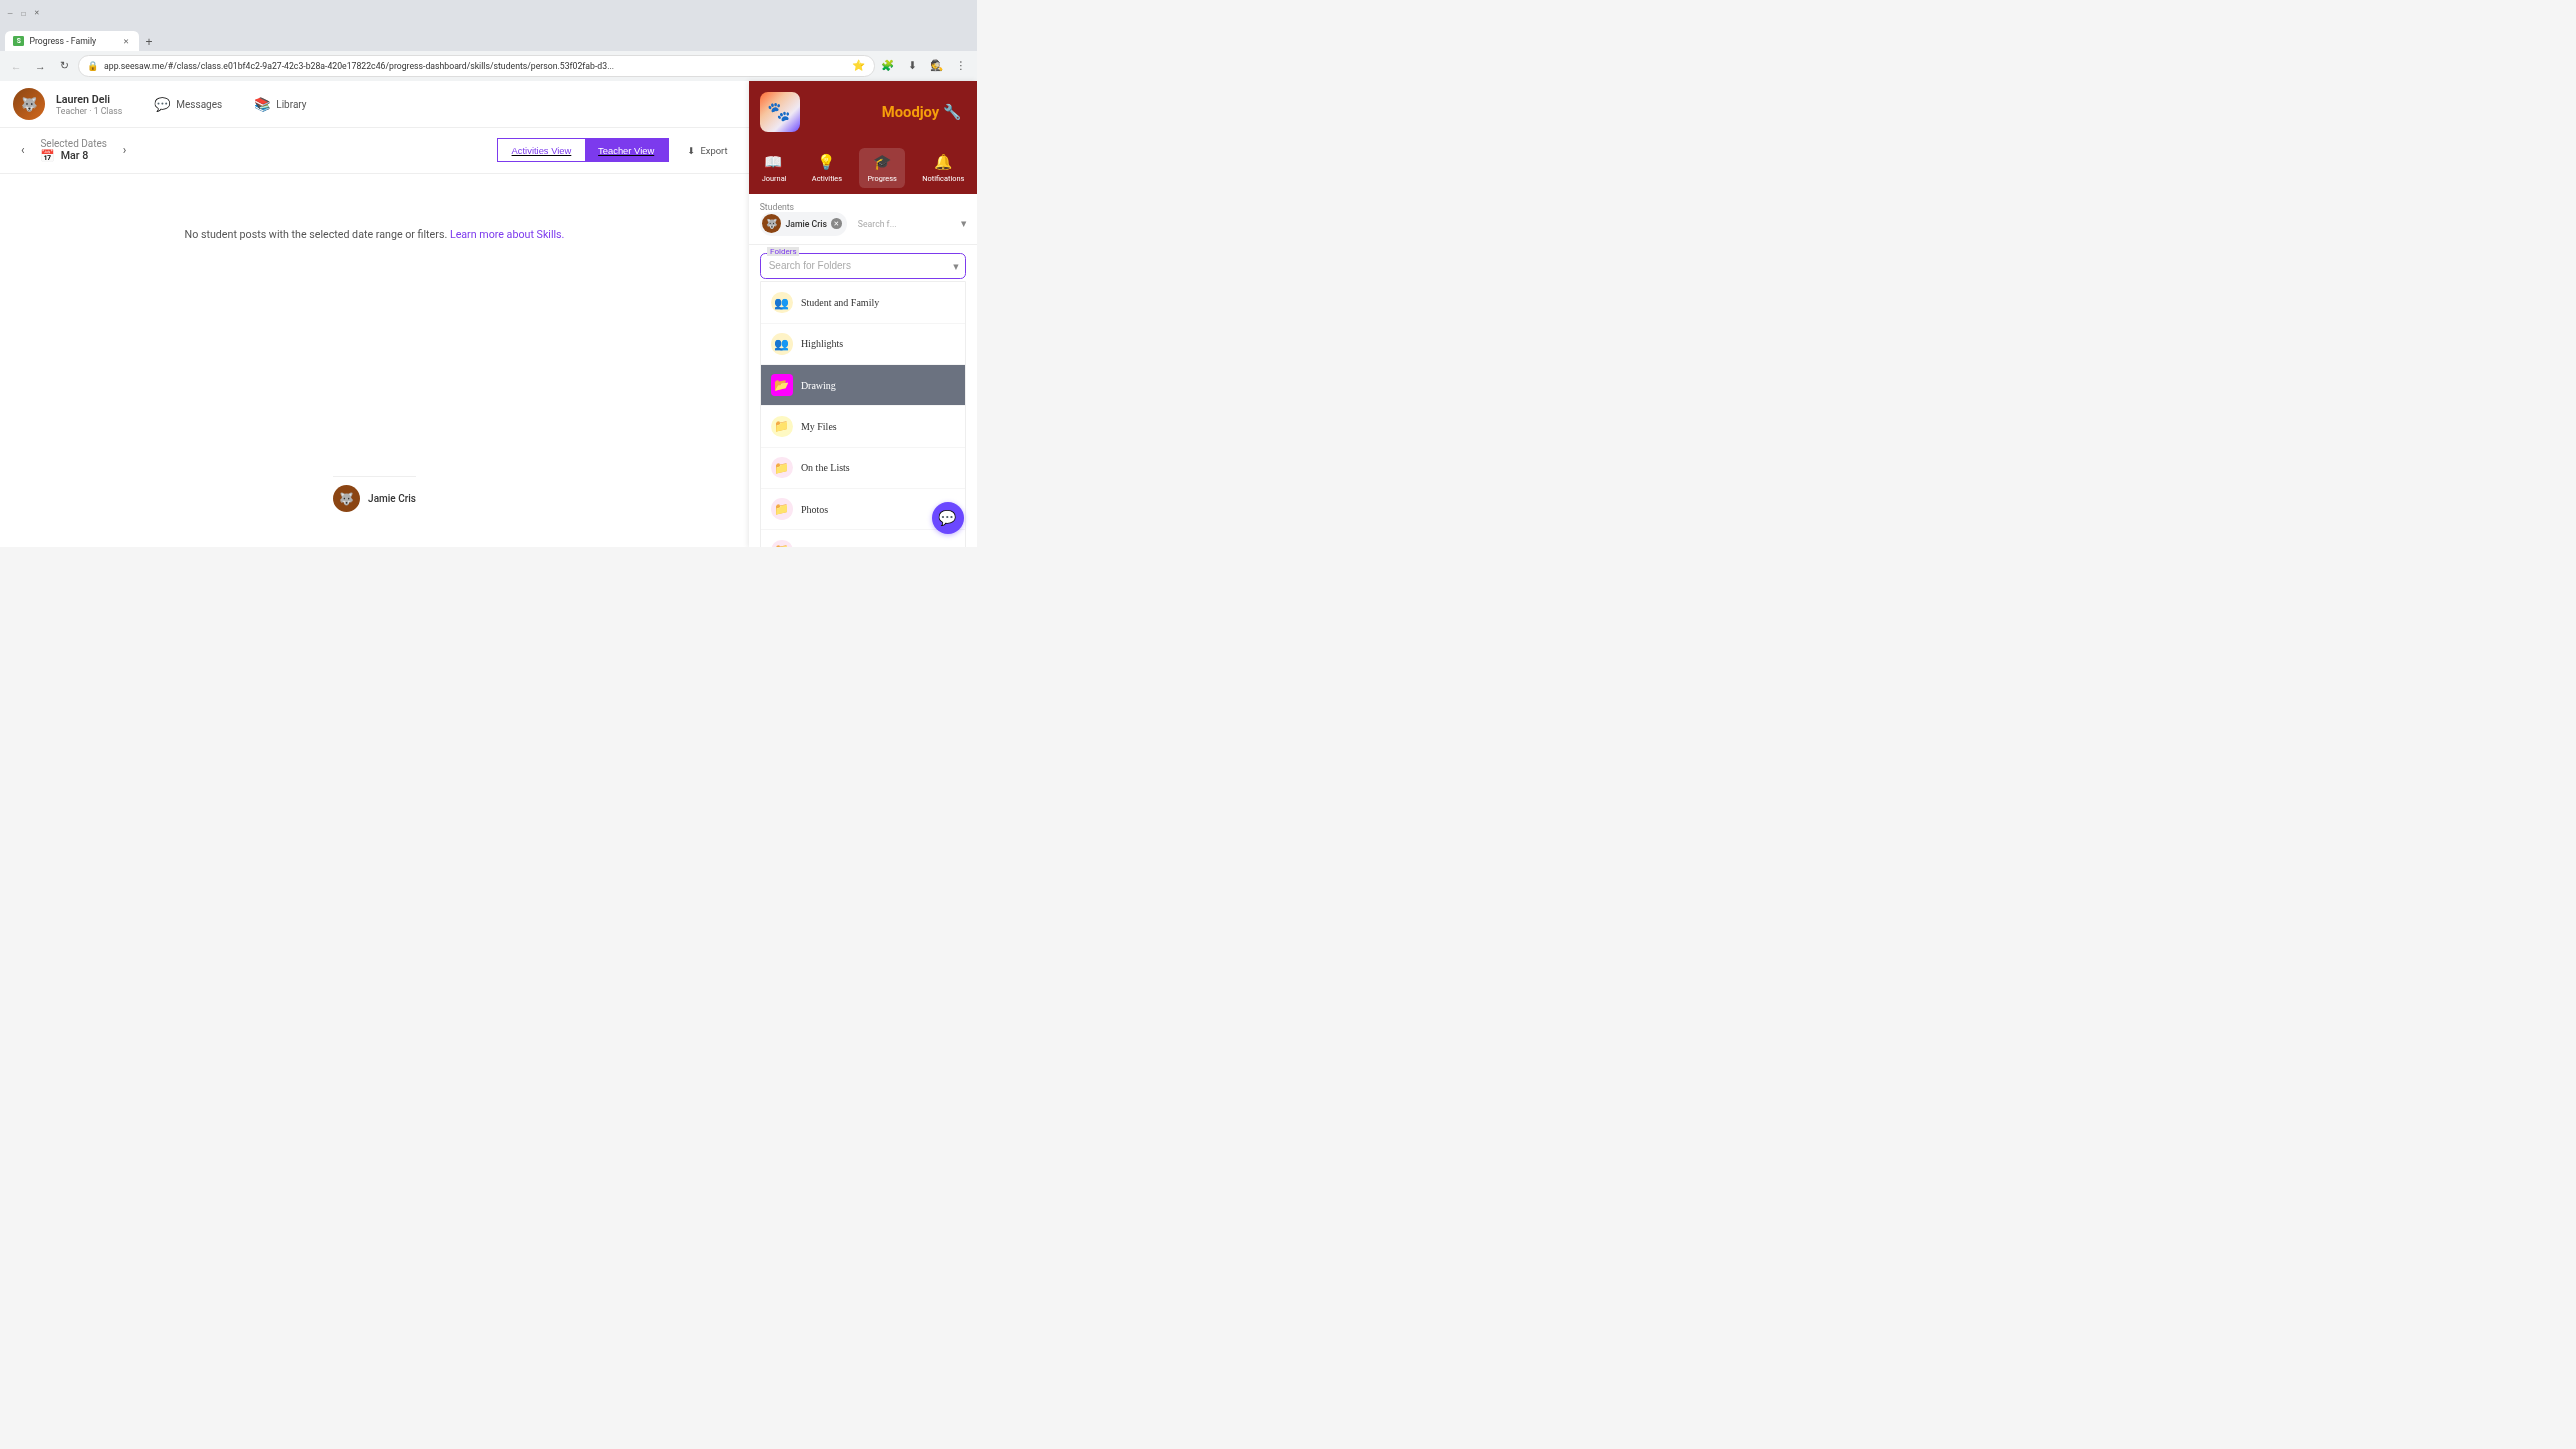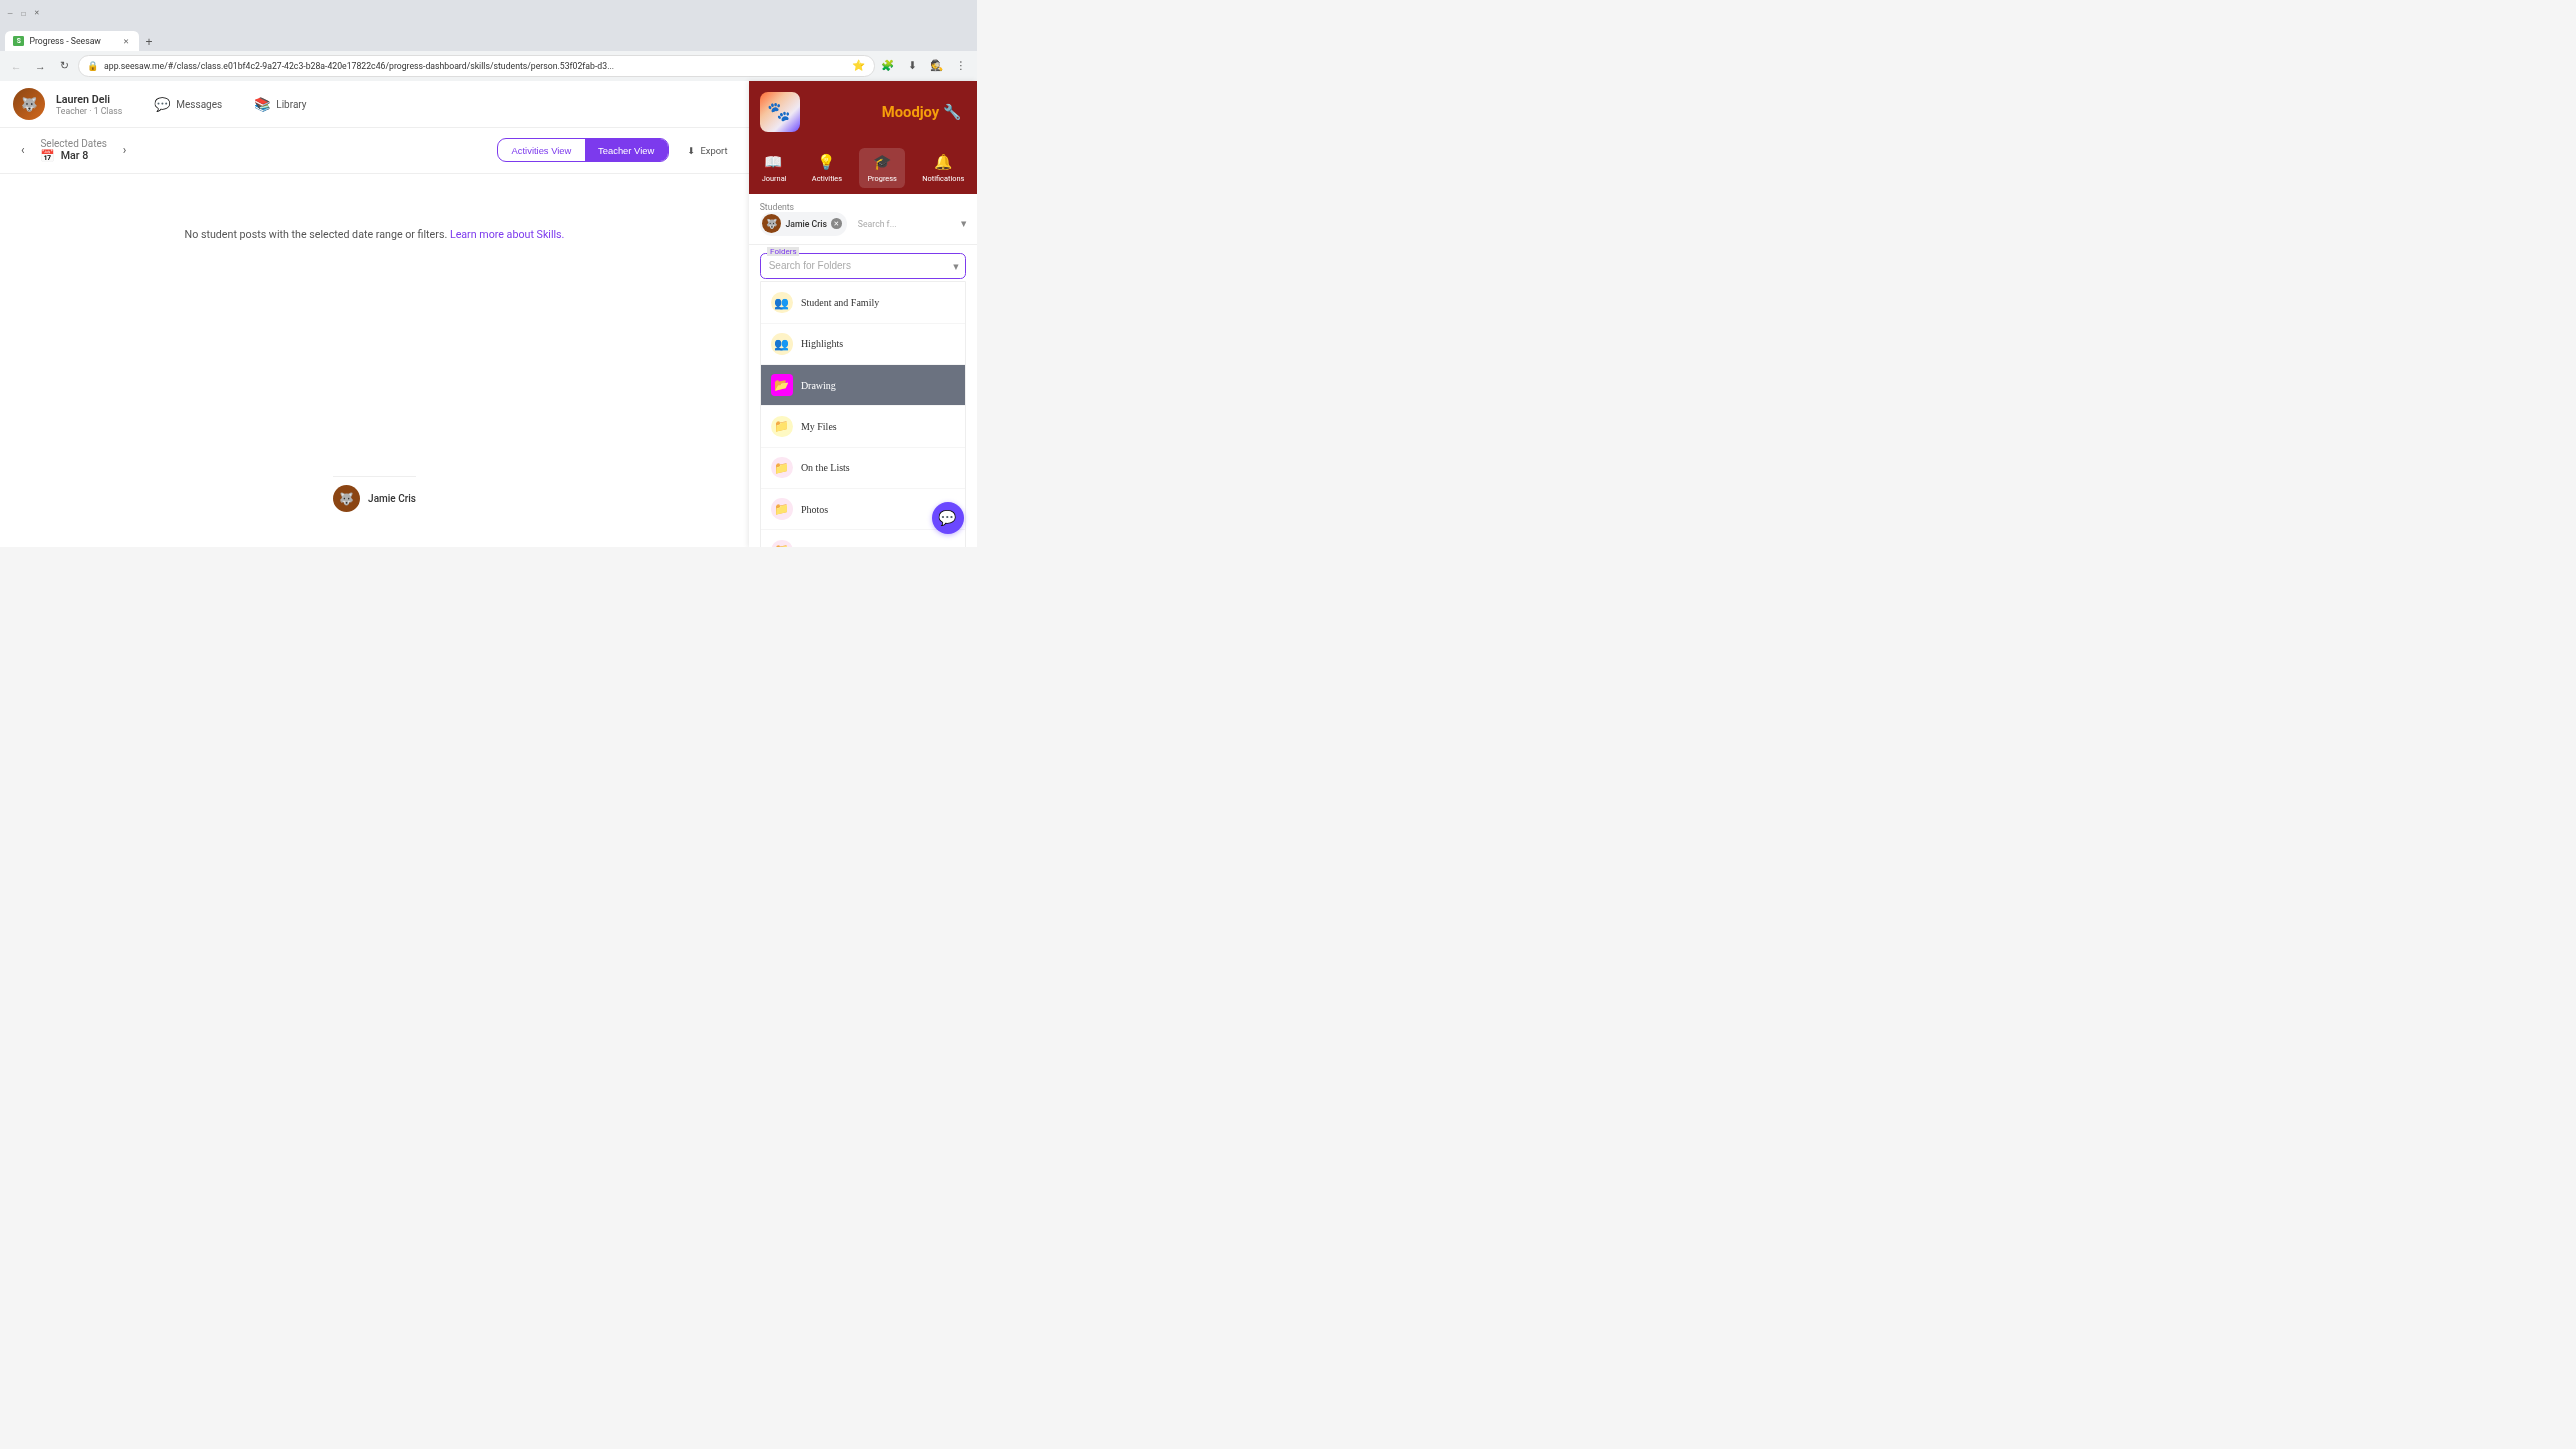--- a/index.html
+++ b/index.html
@@ -537,23 +537,24 @@
     }
 
     .calendar-icon {
       font-size: 12px;
       color: #555;
     }
 
     .view-toggle {
       display: flex;
       border: 1.3px solid #7c3aed;
-      border-radius: 9px;
+      border-radius: 0;
       overflow: hidden;
       margin-left: auto;
+      text-decoration: underline;
     }
 
     .view-btn {
       padding: 5.4px 13.4px;
       font-size: 9.4px;
       font-weight: 500;
       cursor: pointer;
       border: none;
       background: transparent;
       color: #7c3aed;
@@ -664,21 +665,21 @@
     <div class="window-controls">
       <button class="win-btn">─</button>
       <button class="win-btn">□</button>
       <button class="win-btn">✕</button>
     </div>
   </div>
 
   <div class="tab-bar">
     <div class="tab">
       <div class="tab-favicon">S</div>
-      <span>Progress - Seesaw</span>
+      <span>Progress - Family</span>
       <span class="tab-close">✕</span>
     </div>
     <button class="new-tab-btn">+</button>
   </div>
 
   <div class="nav-bar">
     <button class="nav-btn disabled">←</button>
     <button class="nav-btn">→</button>
     <button class="nav-btn">↻</button>
     <div class="address-bar">

